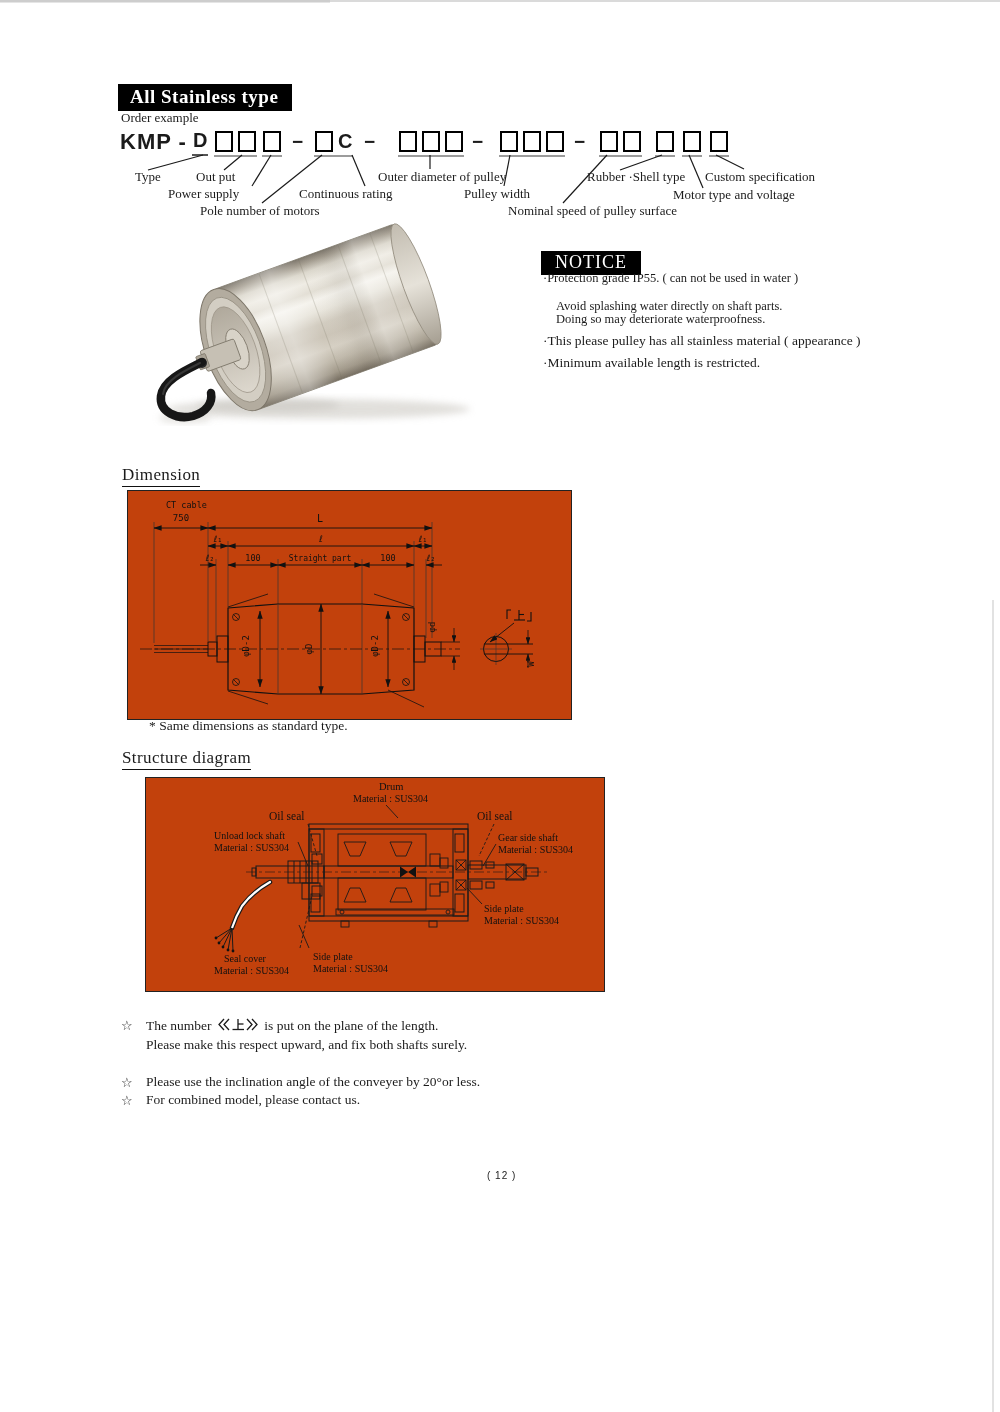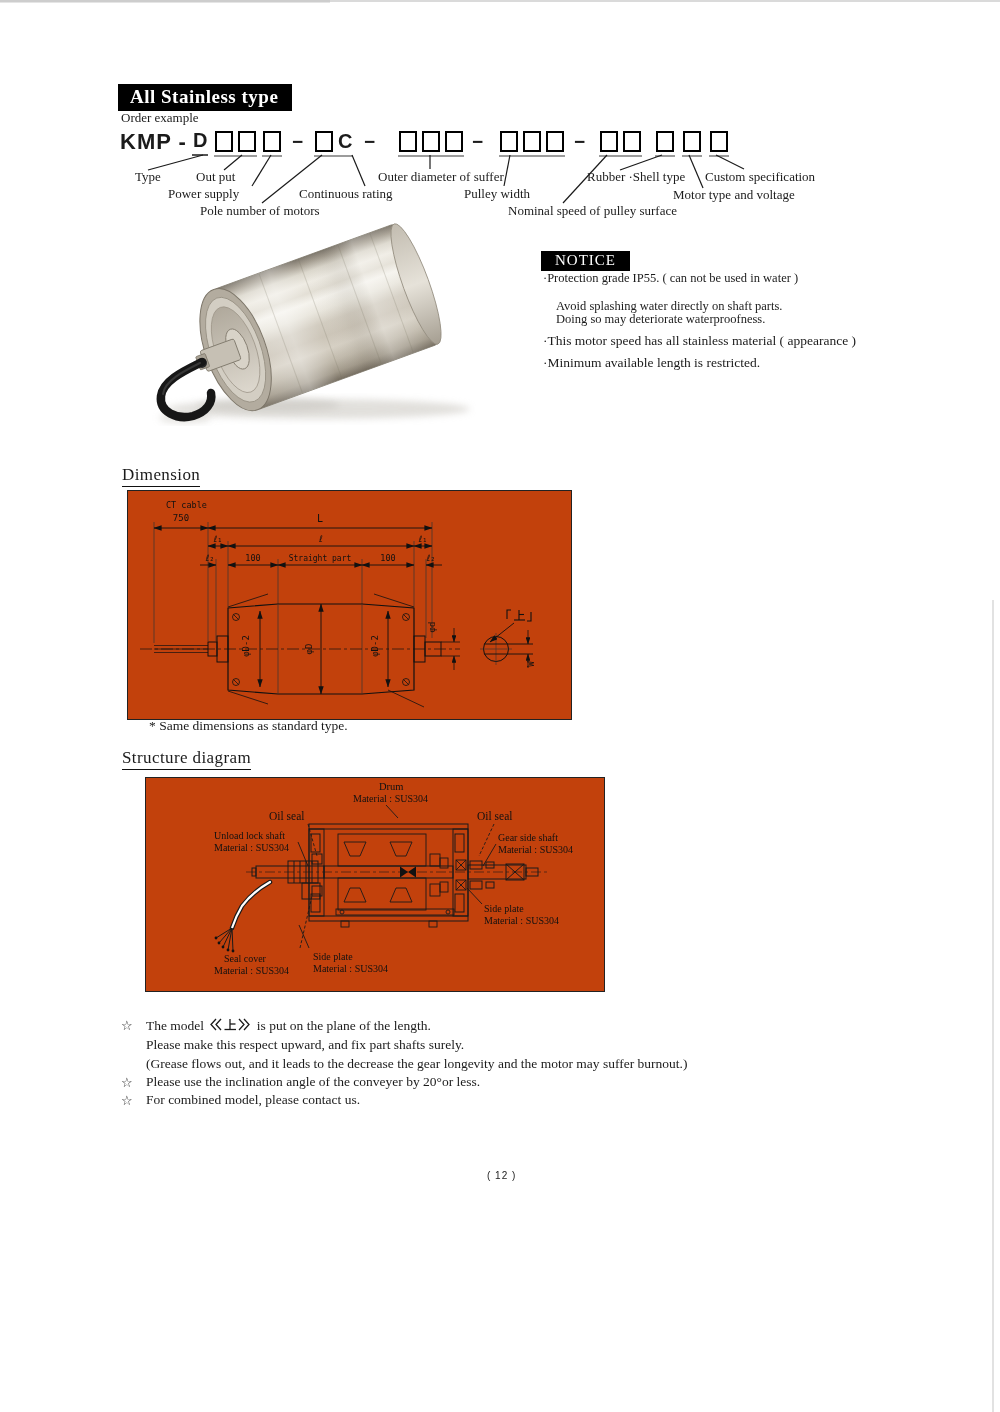--- a/index.html
+++ b/index.html
@@ -15,21 +15,21 @@
   .code-prefix{font-size:22px;font-weight:bold;letter-spacing:1px;}
   .code-grp{display:inline-flex;align-items:flex-end;gap:5px;
             border-bottom:2px solid #9c9c9c;padding:0 1px 3px 1px;}
   .code-grp.dk{border-bottom-color:#555;}
   .code-box{display:inline-block;width:18px;height:21px;border:2.5px solid #000;
             box-sizing:border-box;background:#fff;}
   .code-char{font-size:20px;font-weight:bold;line-height:21px;font-family:"Liberation Sans","DejaVu Sans",sans-serif;}
   .code-dash{font-size:19px;font-weight:bold;font-family:"Liberation Sans","DejaVu Sans",sans-serif;}
   .code-label{font-size:13px;white-space:nowrap;}
   
-  .notice-title{background:#000;color:#fff;font-size:15px;padding:1px 14px 2px 14px;
+  .notice-title{background:#000;color:#fff;font-size:18px;padding:1px 14px 2px 14px;
                 letter-spacing:1px;display:inline-block;font-family:Liberation Serif, serif;}
   .n-sm{font-size:12.5px;white-space:nowrap;}
   .n-lg{font-size:13.5px;white-space:nowrap;}
   
   .sec-head{font-size:17px;border-bottom:1.5px solid #111;padding-bottom:1px;
             display:inline-block;letter-spacing:.4px;}
   .frame{border:1.5px solid #222;background:#c2410c;}
   .note-text{font-size:13.5px;}
   .fn-star{font-size:13px;}
   .fn-text{font-size:13.5px;white-space:nowrap;}
@@ -107,21 +107,21 @@
       <line x1="589" y1="30" x2="603" y2="63"></line>
       <line x1="616" y1="30" x2="644" y2="44"></line>
     </g>
   </svg>
 
   <span class="abs code-label" style="left:135px;top:169px;">Type</span>
   <span class="abs code-label" style="left:196px;top:169px;">Out put</span>
   <span class="abs code-label" style="left:168px;top:186px;">Power supply</span>
   <span class="abs code-label" style="left:200px;top:203px;">Pole number of motors</span>
   <span class="abs code-label" style="left:299px;top:186px;">Continuous rating</span>
-  <span class="abs code-label" style="left:378px;top:169px;">Outer diameter of suffer</span>
+  <span class="abs code-label" style="left:378px;top:169px;">Outer diameter of pulley</span>
   <span class="abs code-label" style="left:464px;top:186px;">Pulley width</span>
   <span class="abs code-label" style="left:508px;top:203px;">Nominal speed of pulley surface</span>
   <span class="abs code-label" style="left:587px;top:169px;">Rubber ·Shell type</span>
   <span class="abs code-label" style="left:705px;top:169px;">Custom specification</span>
   <span class="abs code-label" style="left:673px;top:187px;">Motor type and voltage</span>
 
   <svg class="abs" style="left:150px;top:222px;" width="340" height="205" viewBox="0 0 340 205">
     <defs>
       <linearGradient id="phBody" x1="0" y1="0" x2="0" y2="1">
         <stop offset="0" stop-color="#7e786d"></stop>
@@ -189,21 +189,21 @@
       <circle cx="52" cy="141" r="5" fill="#2a2a2a"></circle>
       <path d="M 52 140 C 36 148, 13 158, 11 174 C 9 190, 27 198, 43 194 C 56 190, 63 181, 61 171" fill="none" stroke="#171717" stroke-width="8.5" stroke-linecap="round"></path>
       <path d="M 50 141 C 36 148, 15 158, 13 172" fill="none" stroke="#4c4c4c" stroke-width="2" stroke-linecap="round" opacity=".6"></path>
     </g>
   </svg>
 
   <div class="abs notice-title" style="left:541px;top:251px;">NOTICE</div>
   <div class="abs n-sm" style="left:543px;top:271px;">·Protection grade IP55. ( can not be used in water )</div>
   <div class="abs n-sm" style="left:556px;top:299px;">Avoid splashing water directly on shaft parts.</div>
   <div class="abs n-sm" style="left:556px;top:312px;">Doing so may deteriorate waterproofness.</div>
-  <div class="abs n-lg" style="left:543px;top:333px;">·This motor speed has all stainless material ( appearance )</div>
+  <div class="abs n-lg" style="left:543px;top:333px;">·This please pulley has all stainless material ( appearance )</div>
   <div class="abs n-lg" style="left:543px;top:355px;">·Minimum available length is restricted.</div>
 
   <div class="abs sec-head" style="left:122px;top:465px;">Dimension</div>
   <div class="abs frame" style="left:127px;top:490px;width:443px;height:228px;">
     <svg width="443" height="228" viewBox="0 0 443 228">
       <defs>
         <marker id="dimArr" markerWidth="9" markerHeight="6" refX="8.5" refY="3" orient="auto-start-reverse">
           <path d="M0,0 L9,3 L0,6 z" fill="#111"></path>
         </marker>
       </defs>
@@ -440,36 +440,35 @@
       <text class="ser" x="298" y="146" font-size="10">Material : SUS304</text>
       <text class="ser" x="38" y="184" font-size="10">Seal cover</text>
       <text class="ser" x="28" y="196" font-size="10">Material : SUS304</text>
       <text class="ser" x="127" y="182" font-size="10">Side plate</text>
       <text class="ser" x="127" y="194" font-size="10">Material : SUS304</text>
     </svg>
   </div>
 
   <span class="abs fn-star" style="left:121px;top:1018px;">☆</span>
   <span class="abs fn-text" style="left:146px;top:1017px;">
-    <span>The model</span>
+    <span>The number</span>
     <svg width="46" height="16" viewBox="0 0 46 16" style="vertical-align:-3px;">
       <g stroke="#1b1b1b" stroke-width="1.3" fill="none">
         <polyline points="9,2 4,7.5 9,13"></polyline>
           <polyline points="14,2 9,7.5 14,13"></polyline>
         <line x1="23" y1="2" x2="23" y2="12.5"></line>
           <line x1="23" y1="7" x2="28.5" y2="7"></line>
           <line x1="17.5" y1="12.5" x2="29" y2="12.5"></line>
         <polyline points="32,2 37,7.5 32,13"></polyline>
           <polyline points="37,2 42,7.5 37,13"></polyline>
       </g>
     </svg>
     <span>is put on the plane of the length.</span>
   </span>
-  <span class="abs fn-text" style="left:146px;top:1037px;">Please make this respect upward, and fix part shafts surely.</span>
-  <span class="abs fn-text" style="left:146px;top:1056px;">(Grease flows out, and it leads to the decrease the gear longevity and the motor may suffer burnout.)</span>
+  <span class="abs fn-text" style="left:146px;top:1037px;">Please make this respect upward, and fix both shafts surely.</span>
   <span class="abs fn-star" style="left:121px;top:1075px;">☆</span>
   <span class="abs fn-text" style="left:146px;top:1074px;">Please use the inclination angle of the conveyer by 20°or less.</span>
   <span class="abs fn-star" style="left:121px;top:1093px;">☆</span>
   <span class="abs fn-text" style="left:146px;top:1092px;">For combined model, please contact us.</span>
 
   <div class="abs pageno sans" style="left:487px;top:1170px;">( 12 )</div>
 
 </div>
 
 </body></html>

